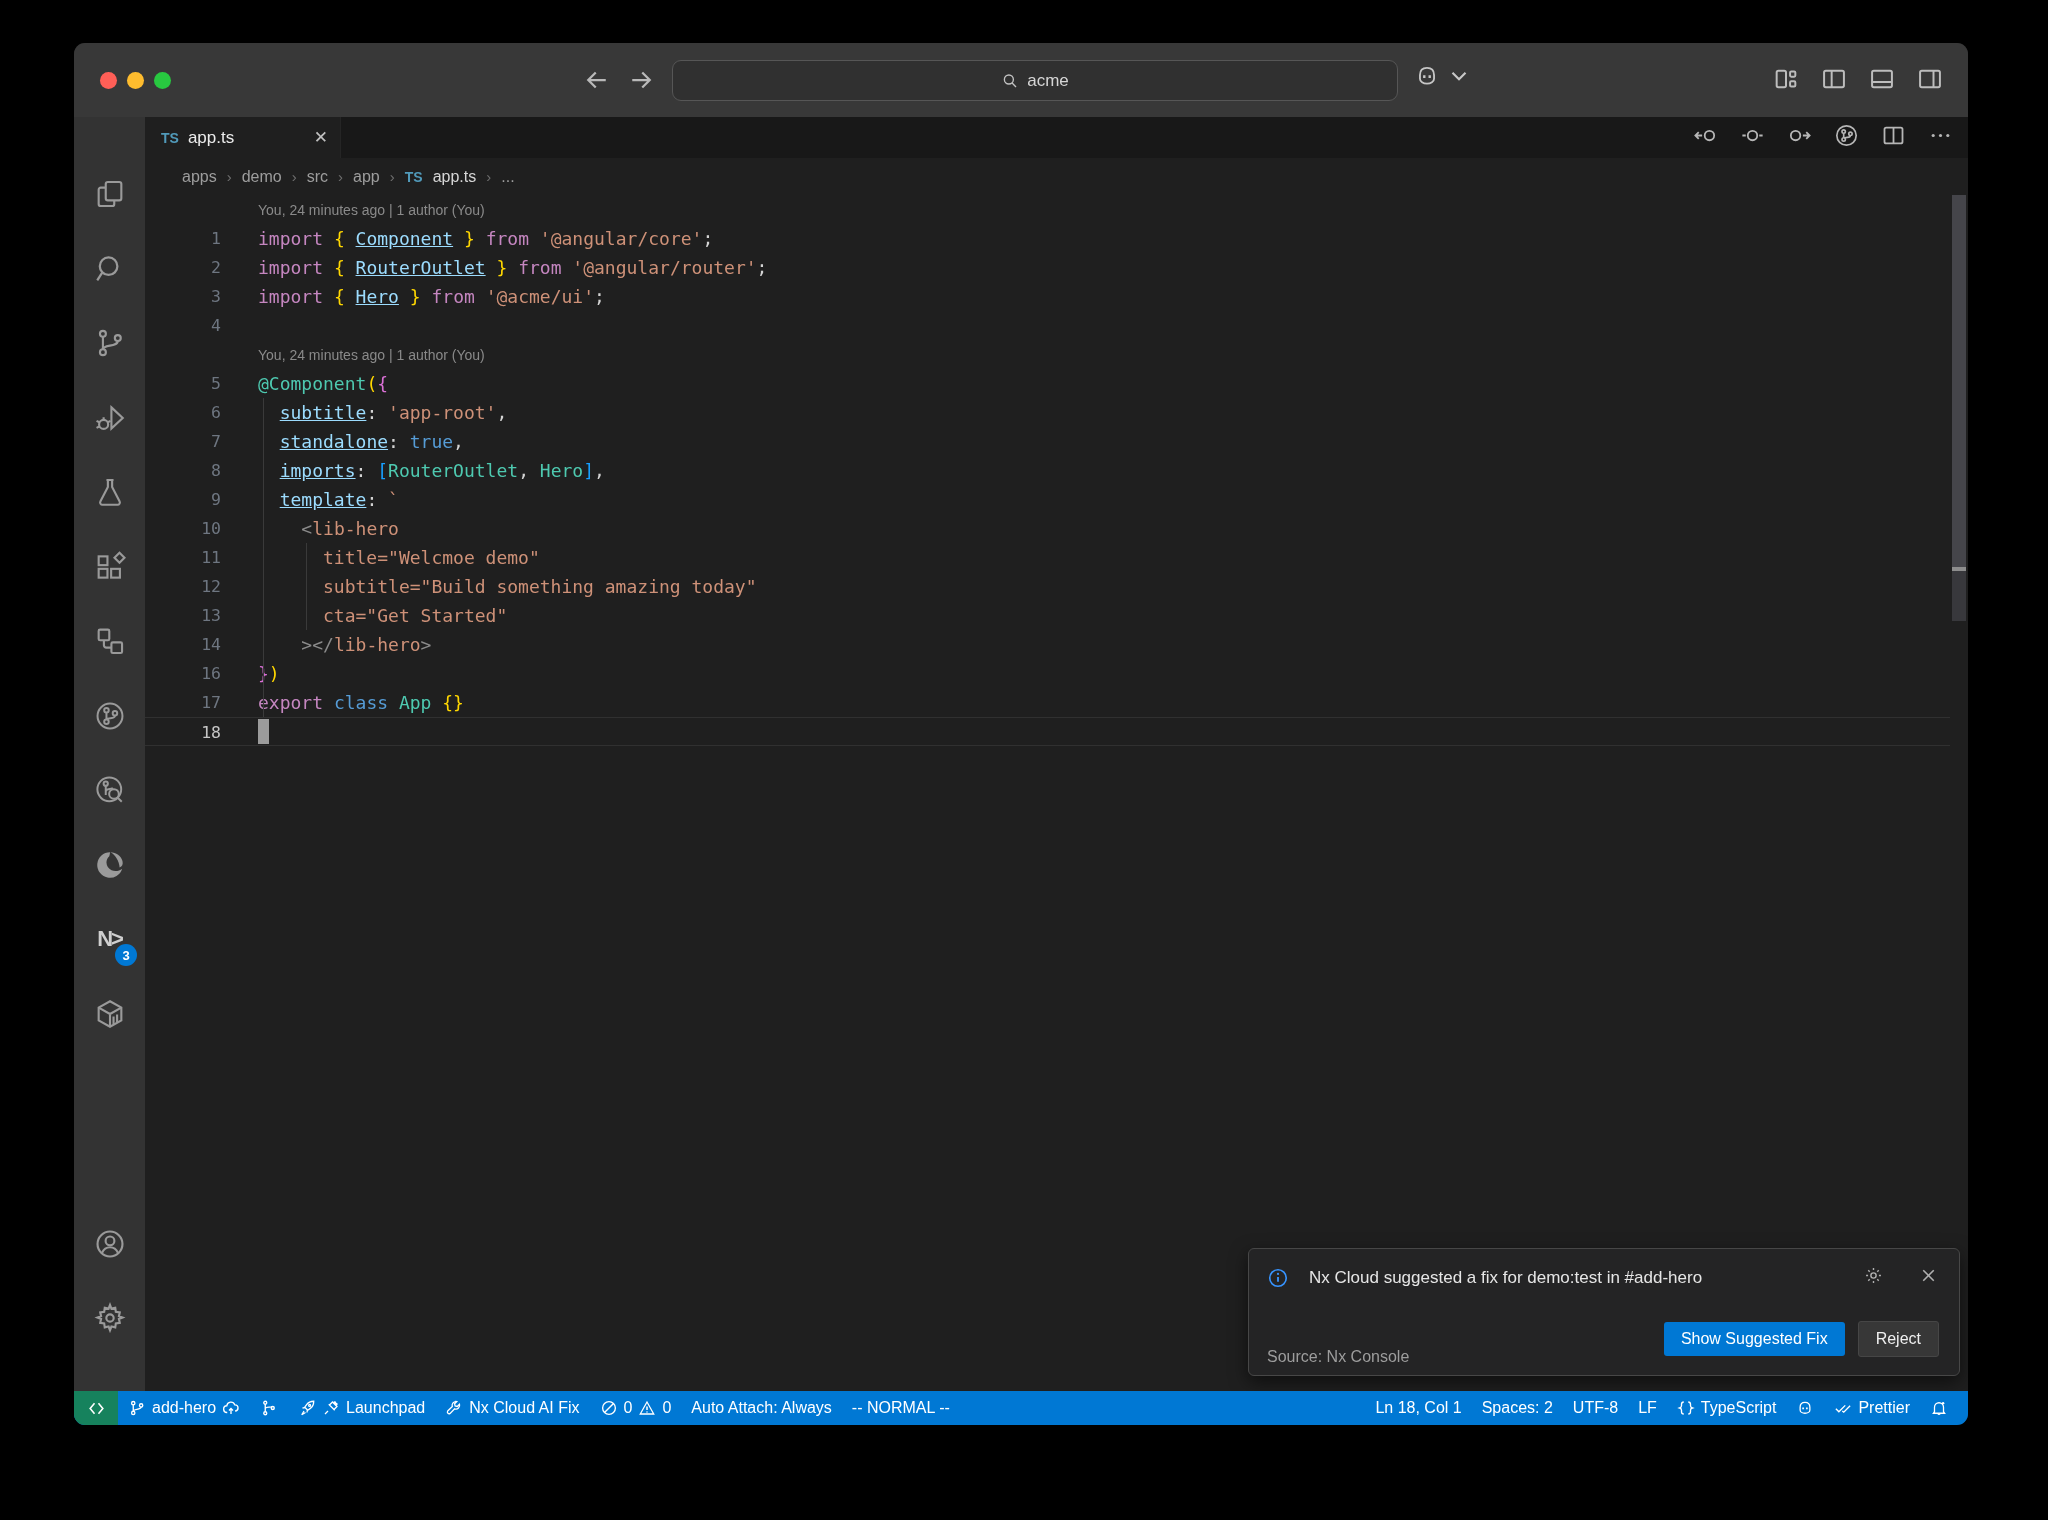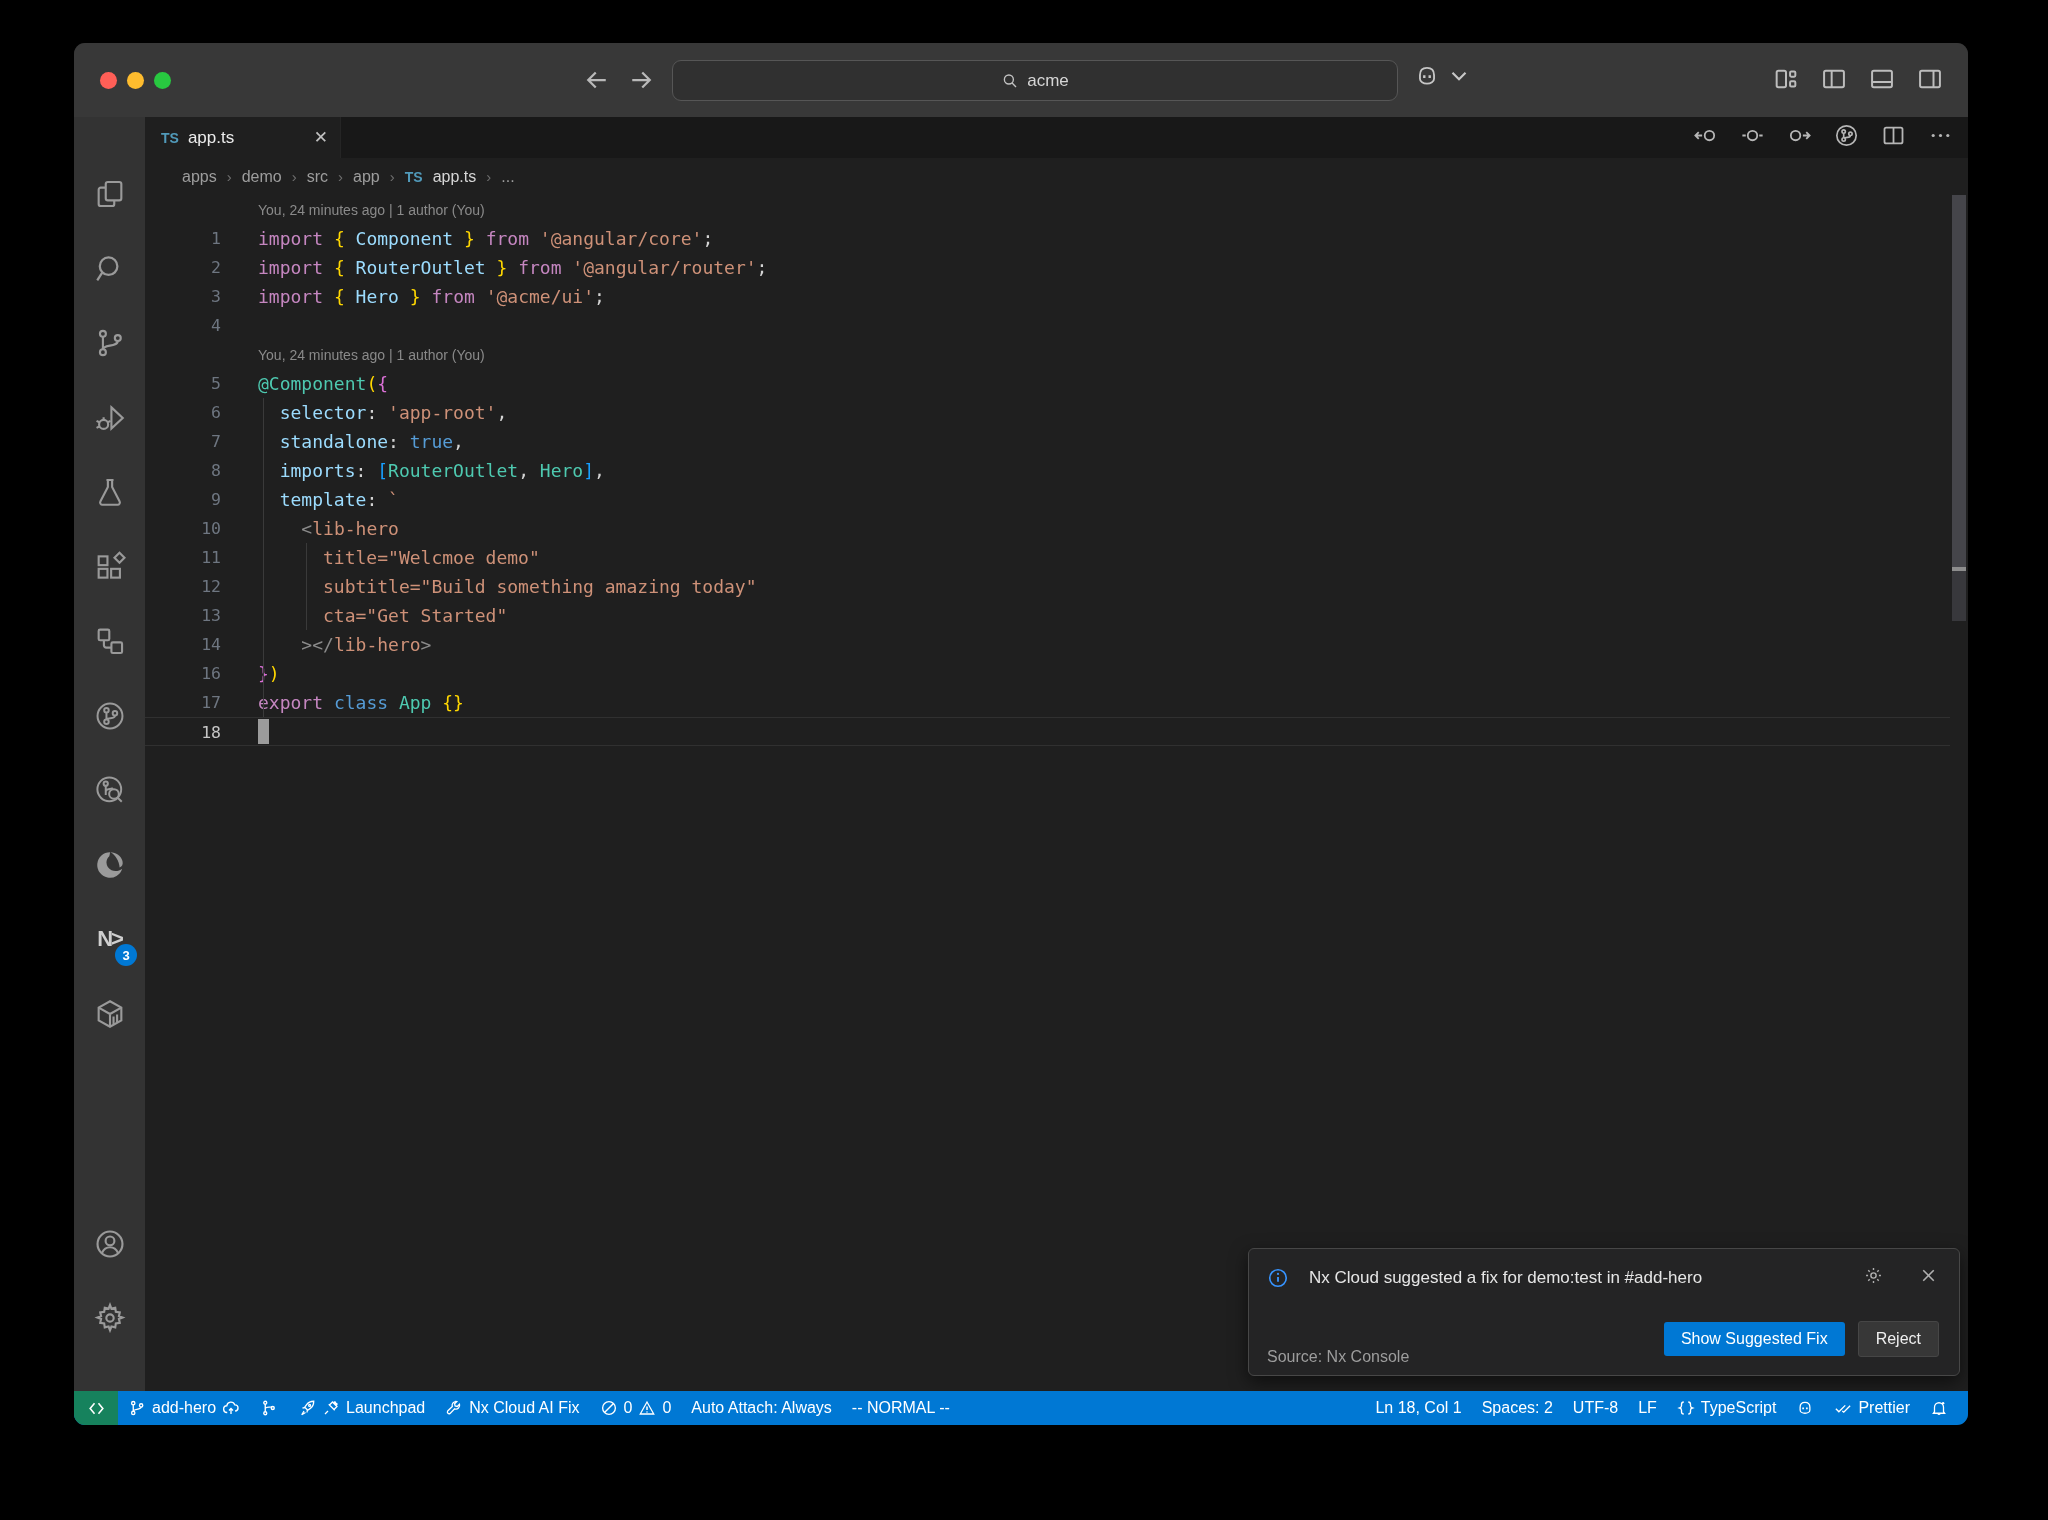--- a/index.html
+++ b/index.html
@@ -53,21 +53,21 @@
     padding-left:37px;gap:10px;color:#9d9d9d;font-size:16px;}
   .crumb-sep{color:#6e6e6e;font-size:15px;}
   #code-lines{position:absolute;left:0;top:78px;right:18px;font-family:"DejaVu Sans Mono",monospace;}
   .code-row{display:flex;height:29px;line-height:29px;white-space:pre;font-size:18px;}
   .gutter{width:113px;padding-right:37px;text-align:right;color:#6e7681;font-size:16.5px;flex:none;}
   .blame-row{height:29px;line-height:31px;padding-left:113px;color:#8a8a8a;font-size:14px;
     font-family:"Liberation Sans",sans-serif;}
   .cursor-line{border-top:1px solid #303030;border-bottom:1px solid #303030;}
   .cursor-line .gutter{color:#c6c6c6;}
   #cursor{display:inline-block;width:11px;height:25px;background:#9b9b9b;vertical-align:-5px;}
-  .tk-kw{color:var(--kw);} .tk-var{color:var(--var);} .tk-cls{color:var(--cls);}
+  .tk-kw{color:var(--kw);} .tk-var{color:var(--var);text-decoration:underline;} .tk-cls{color:var(--cls);}
   .tk-str{color:var(--str);} .tk-k2{color:var(--k2);} .tk-pn{color:var(--pn);}
   .tk-b1{color:var(--b1);} .tk-b2{color:var(--b2);} .tk-b3{color:var(--b3);} .tk-tag{color:var(--tag);}
   .iguide{position:absolute;width:1px;background:#3a3a3a;}
   #guide1{left:118px;top:203px;height:319px;}
   #guide2{left:161px;top:348px;height:87px;}
   #scrollbar{position:absolute;right:0;top:78px;width:18px;bottom:0;}
   #sb-thumb{position:absolute;left:2px;right:2px;top:0;height:372px;background:#45454a;}
   #sb-mark{position:absolute;left:2px;right:2px;top:372px;height:4px;background:#8d8d8d;}
   #sb-tail{position:absolute;left:2px;right:2px;top:376px;height:50px;background:#38383c;}
   
@@ -308,21 +308,21 @@
     <div id="code-lines">
       <div class="iguide" id="guide1"></div>
       <div class="iguide" id="guide2"></div>
     <div class="blame-row">You, 24 minutes ago | 1 author (You)</div>
         <div class="code-row"><span class="gutter">1</span><span class="line-content"><span class="tk-kw">import</span><span class="tk-pn"> </span><span class="tk-b1">{</span><span class="tk-pn"> </span><span class="tk-var">Component</span><span class="tk-pn"> </span><span class="tk-b1">}</span><span class="tk-pn"> </span><span class="tk-kw">from</span><span class="tk-pn"> </span><span class="tk-str">'@angular/core'</span><span class="tk-pn">;</span></span></div>
         <div class="code-row"><span class="gutter">2</span><span class="line-content"><span class="tk-kw">import</span><span class="tk-pn"> </span><span class="tk-b1">{</span><span class="tk-pn"> </span><span class="tk-var">RouterOutlet</span><span class="tk-pn"> </span><span class="tk-b1">}</span><span class="tk-pn"> </span><span class="tk-kw">from</span><span class="tk-pn"> </span><span class="tk-str">'@angular/router'</span><span class="tk-pn">;</span></span></div>
         <div class="code-row"><span class="gutter">3</span><span class="line-content"><span class="tk-kw">import</span><span class="tk-pn"> </span><span class="tk-b1">{</span><span class="tk-pn"> </span><span class="tk-var">Hero</span><span class="tk-pn"> </span><span class="tk-b1">}</span><span class="tk-pn"> </span><span class="tk-kw">from</span><span class="tk-pn"> </span><span class="tk-str">'@acme/ui'</span><span class="tk-pn">;</span></span></div>
         <div class="code-row"><span class="gutter">4</span><span class="line-content"></span></div>
         <div class="blame-row">You, 24 minutes ago | 1 author (You)</div>
         <div class="code-row"><span class="gutter">5</span><span class="line-content"><span class="tk-cls">@Component</span><span class="tk-b1">(</span><span class="tk-b2">{</span></span></div>
-        <div class="code-row"><span class="gutter">6</span><span class="line-content"><span class="tk-pn">  </span><span class="tk-var">selector</span><span class="tk-pn">: </span><span class="tk-str">'app-root'</span><span class="tk-pn">,</span></span></div>
+        <div class="code-row"><span class="gutter">6</span><span class="line-content"><span class="tk-pn">  </span><span class="tk-var">subtitle</span><span class="tk-pn">: </span><span class="tk-str">'app-root'</span><span class="tk-pn">,</span></span></div>
         <div class="code-row"><span class="gutter">7</span><span class="line-content"><span class="tk-pn">  </span><span class="tk-var">standalone</span><span class="tk-pn">: </span><span class="tk-k2">true</span><span class="tk-pn">,</span></span></div>
         <div class="code-row"><span class="gutter">8</span><span class="line-content"><span class="tk-pn">  </span><span class="tk-var">imports</span><span class="tk-pn">: </span><span class="tk-b3">[</span><span class="tk-cls">RouterOutlet</span><span class="tk-pn">, </span><span class="tk-cls">Hero</span><span class="tk-b3">]</span><span class="tk-pn">,</span></span></div>
         <div class="code-row"><span class="gutter">9</span><span class="line-content"><span class="tk-pn">  </span><span class="tk-var">template</span><span class="tk-pn">: </span><span class="tk-str">`</span></span></div>
         <div class="code-row"><span class="gutter">10</span><span class="line-content"><span class="tk-str">    </span><span class="tk-tag">&lt;</span><span class="tk-str">lib-hero</span></span></div>
         <div class="code-row"><span class="gutter">11</span><span class="line-content"><span class="tk-str">      title="Welcmoe demo"</span></span></div>
         <div class="code-row"><span class="gutter">12</span><span class="line-content"><span class="tk-str">      subtitle="Build something amazing today"</span></span></div>
         <div class="code-row"><span class="gutter">13</span><span class="line-content"><span class="tk-str">      cta="Get Started"</span></span></div>
         <div class="code-row"><span class="gutter">14</span><span class="line-content"><span class="tk-str">    </span><span class="tk-tag">&gt;&lt;/</span><span class="tk-str">lib-hero</span><span class="tk-tag">&gt;</span></span></div>
         <div class="code-row"><span class="gutter">16</span><span class="line-content"><span class="tk-b2">}</span><span class="tk-b1">)</span></span></div>
         <div class="code-row"><span class="gutter">17</span><span class="line-content"><span class="tk-kw">export</span><span class="tk-pn"> </span><span class="tk-k2">class</span><span class="tk-pn"> </span><span class="tk-cls">App</span><span class="tk-pn"> </span><span class="tk-b1">{}</span></span></div>

